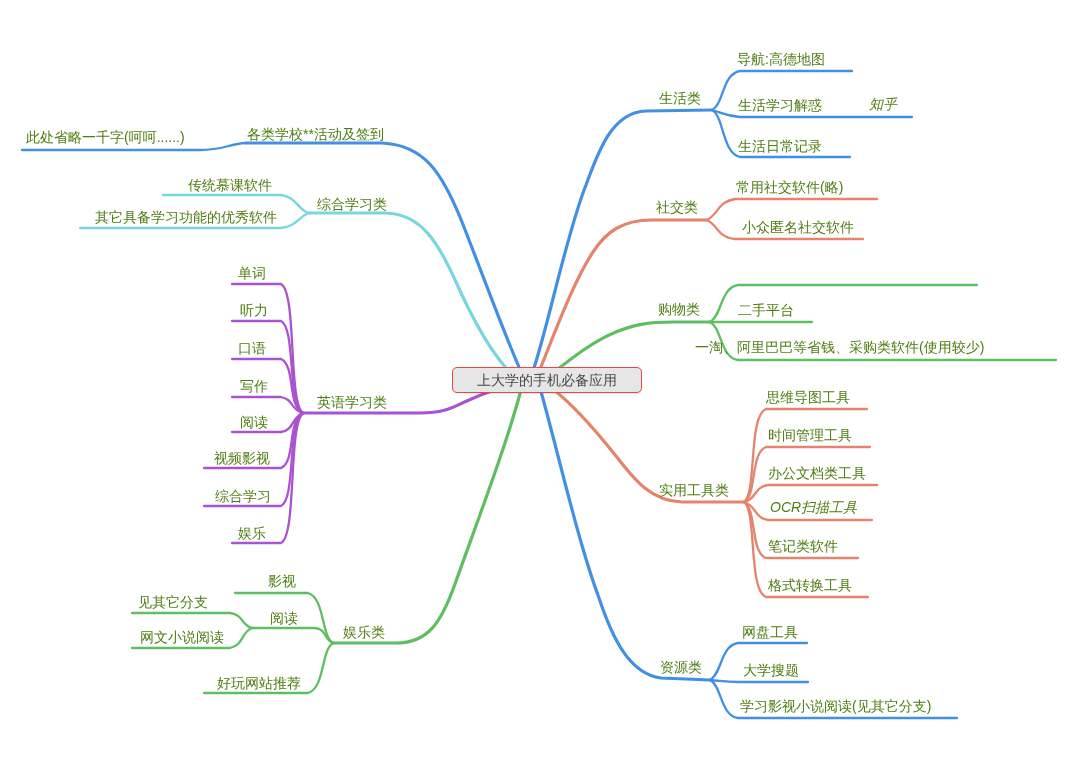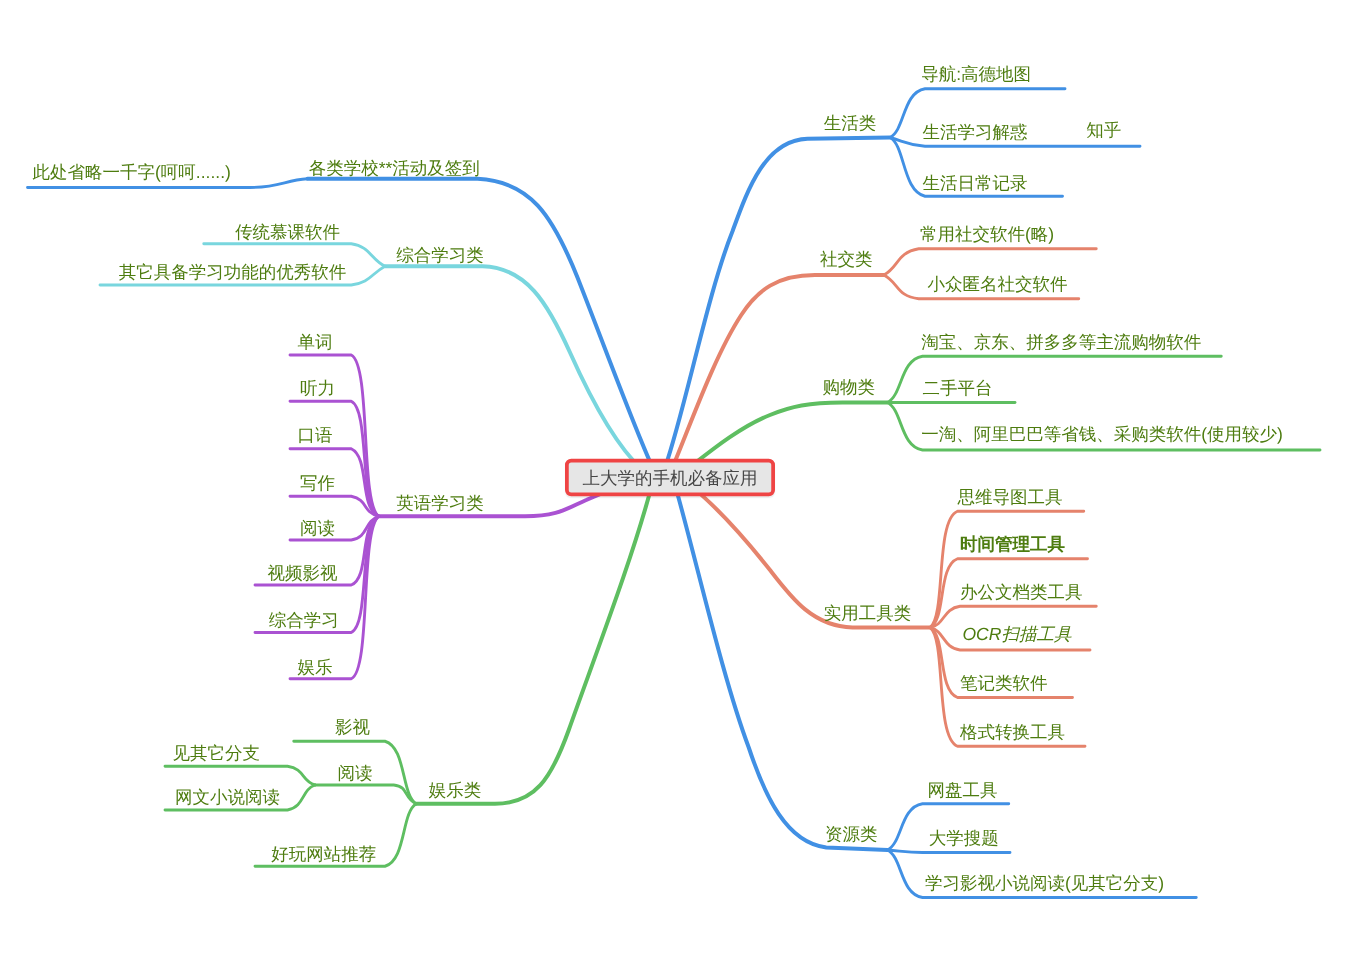--- a/index.html
+++ b/index.html
@@ -19,23 +19,23 @@
     white-space:nowrap;
     cursor:default;
   }
   .root-node{
     position:absolute;
     font-size:14px;
     line-height:16px;
     color:#474747;
     white-space:nowrap;
     background:#e6e6e6;
-    border:3px solid #ef4444;
+    border:1px solid #ef4444;
     border-radius:5px;
-    padding:4px 11px;
+    padding:4px 24px;
     box-shadow:0 1px 1px rgba(0,0,0,0.08);
   }
   path{fill:none;stroke-linecap:round;stroke-linejoin:round;}
   .main{stroke-width:3.2px;}
   .sub{stroke-width:2.3px;}
 </style>
 </head>
 <body>
 
 <div id="canvas">
@@ -116,35 +116,34 @@
   <div class="node" style="left:343px;top:624px;">娱乐类</div>
   <div class="node" style="left:268px;top:573px;">影视</div>
   <div class="node" style="left:270px;top:610px;">阅读</div>
   <div class="node" style="left:138px;top:594px;">见其它分支</div>
   <div class="node" style="left:140px;top:629px;">网文小说阅读</div>
   <div class="node" style="left:217px;top:675px;">好玩网站推荐</div>
 
   <div class="node" style="left:659px;top:90px;">生活类</div>
   <div class="node" style="left:737px;top:51px;">导航:高德地图</div>
   <div class="node" style="left:738px;top:97px;">生活学习解惑</div>
-  <div class="node" style="left:869px;top:96px;">知乎</div>
+  <div class="node" style="left:869px;top:96px;font-style:italic;">知乎</div>
   <div class="node" style="left:738px;top:138px;">生活日常记录</div>
 
   <div class="node" style="left:656px;top:199px;text-align:right;">社交类</div>
   <div class="node" style="left:736px;top:179px;">常用社交软件(略)</div>
   <div class="node" style="left:742px;top:219px;">小众匿名社交软件</div>
 
   <div class="node" style="left:658px;top:301px;">购物类</div>
-  <div class="node" style="left:737px;top:265px;">淘宝、京东、拼多多等主流购物软件</div>
   <div class="node" style="left:738px;top:302px;">二手平台</div>
-  <div class="node" style="left:737px;top:339px;">一淘、阿里巴巴等省钱、采购类软件(使用较少)</div>
+  <div class="node" style="left:695px;top:339px;">一淘、阿里巴巴等省钱、采购类软件(使用较少)</div>
 
   <div class="node" style="left:659px;top:482px;">实用工具类</div>
   <div class="node" style="left:766px;top:389px;">思维导图工具</div>
-  <div class="node" style="left:768px;top:427px;font-weight:bold;">时间管理工具</div>
+  <div class="node" style="left:768px;top:427px;">时间管理工具</div>
   <div class="node" style="left:768px;top:465px;">办公文档类工具</div>
   <div class="node" style="left:770px;top:499px;font-style:italic;">OCR扫描工具</div>
   <div class="node" style="left:768px;top:538px;">笔记类软件</div>
   <div class="node" style="left:768px;top:577px;">格式转换工具</div>
 
   <div class="node" style="left:660px;top:659px;text-align:right;">资源类</div>
   <div class="node" style="left:742px;top:624px;">网盘工具</div>
   <div class="node" style="left:743px;top:662px;">大学搜题</div>
   <div class="node" style="left:740px;top:698px;">学习影视小说阅读(见其它分支)</div>
 

